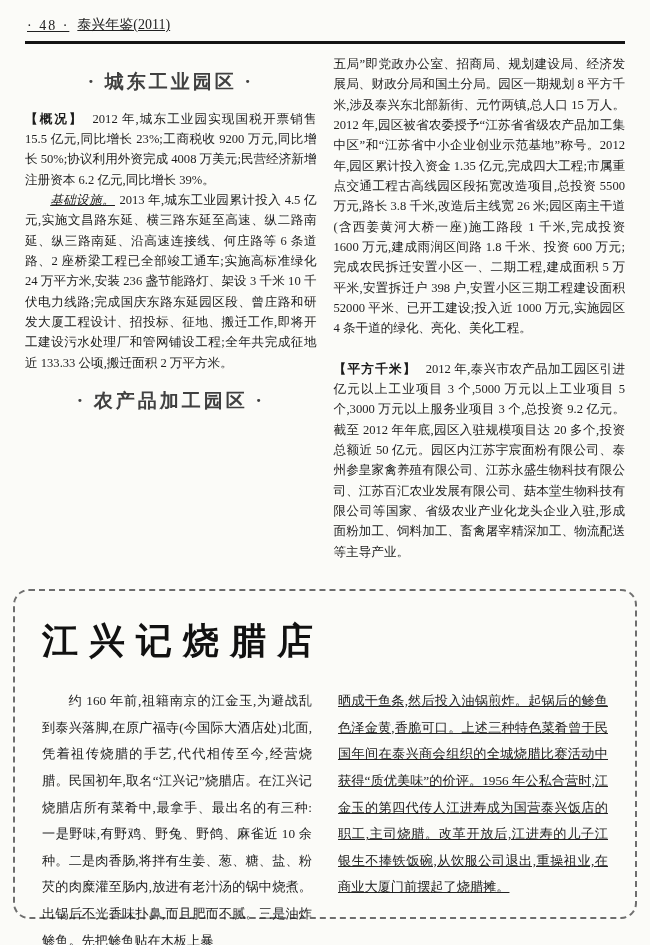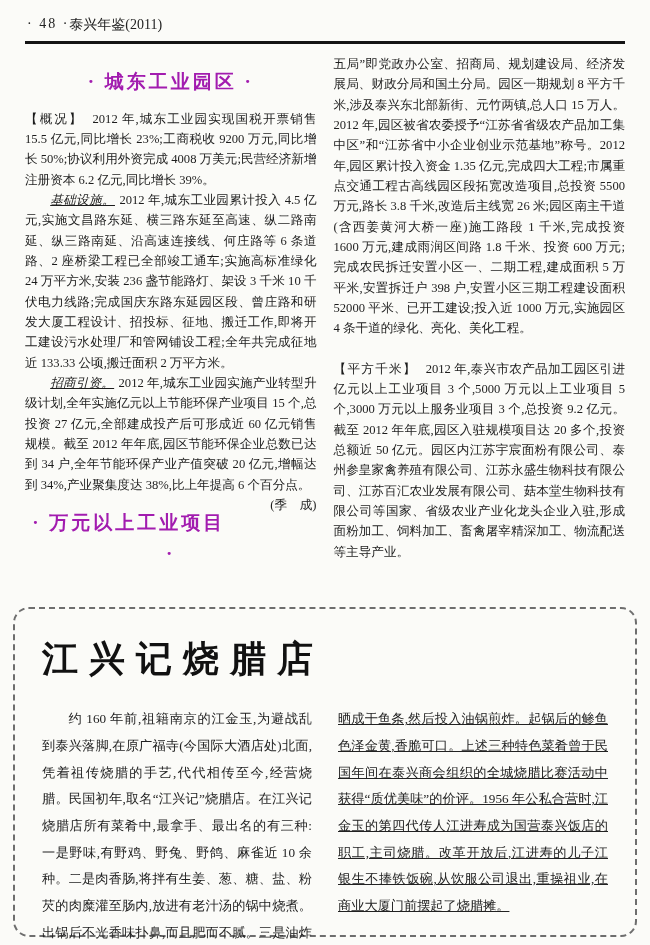--- a/index.html
+++ b/index.html
@@ -5,33 +5,33 @@
   html,body{margin:0;padding:0;}
   body{
     width:650px;height:945px;
     background:#fbfbf8;
     color:#1c1c1c;
     font-family:"Liberation Serif","DejaVu Serif",serif;
     overflow:hidden;
   }
   .page{box-sizing:border-box;width:650px;height:945px;padding:8px 25px 6px;}
   
-  .runhead{display:flex;align-items:flex-start;font-size:14px;padding:8px 2px 7px;color:#222;}
+  .runhead{display:flex;align-items:flex-end;gap:8px;font-size:14px;padding:8px 2px 7px;color:#222;text-decoration:underline;}
   .runhead .pageno{letter-spacing:2px;}
   .head-rule{border:0;border-top:3px solid #141414;margin:0 0 10px;}
   
   .columns{display:flex;gap:17px;}
   .col{width:292px;font-size:12.6px;line-height:1.615;text-align:justify;}
   .section-title{
     text-align:center;font-size:19px;font-weight:600;letter-spacing:3px;
-    margin:13px 0 11px;color:#a21caf;
+    margin:13px 0 11px;color:#404040;
   }
   .para{margin:0;text-indent:2em;}
   .para.flush{text-indent:0;}
-  .label{font-weight:normal;margin-right:.7em;letter-spacing:1px;}
+  .label{font-weight:bold;margin-right:.7em;letter-spacing:1px;}
   .lead{font-style:italic;margin-right:.35em;text-decoration:underline;}
   .byline{float:right;margin-left:1em;}
   .para.spaced{margin-top:20px;}
   
   .ad-box{
     box-sizing:border-box;
     margin:27px -12px 0;
     height:330px;
     border:2px dashed #6e6e6e;
     border-radius:16px;
@@ -59,25 +59,24 @@
   </div>
   <hr class="head-rule">
 
   <div class="columns">
 
     <div class="col">
       <h2 class="section-title">· 城东工业园区 ·</h2>
 
       <p class="para flush"><span class="label">【概况】</span><span>2012 年,城东工业园实现国税开票销售 15.5 亿元,同比增长 23%;工商税收 9200 万元,同比增长 50%;协议利用外资完成 4008 万美元;民营经济新增注册资本 6.2 亿元,同比增长 39%。</span></p>
 
-      <p class="para"><span class="lead">基础设施。</span><span>2012 年,城东工业园累计投入 4.5 亿元,实施文昌路东延、横三路东延至高速、纵二路南延、纵三路南延、沿高速连接线、何庄路等 6 条道路、2 座桥梁工程已全部竣工通车;实施高标准绿化 24 万平方米,安装 236 盏节能路灯、架设 3 千米 10 千伏电力线路;完成国庆东路东延园区段、曾庄路和研发大厦工程设计、招投标、征地、搬迁工作,即将开工建设污水处理厂和管网铺设工程;全年共完成征地近 133.33 公顷,搬迁面积 2 万平方米。</span></p>
+      <p class="para"><span class="lead">基础设施。</span><span>2013 年,城东工业园累计投入 4.5 亿元,实施文昌路东延、横三路东延至高速、纵二路南延、纵三路南延、沿高速连接线、何庄路等 6 条道路、2 座桥梁工程已全部竣工通车;实施高标准绿化 24 万平方米,安装 236 盏节能路灯、架设 3 千米 10 千伏电力线路;完成国庆东路东延园区段、曾庄路和研发大厦工程设计、招投标、征地、搬迁工作,即将开工建设污水处理厂和管网铺设工程;全年共完成征地近 133.33 公顷,搬迁面积 2 万平方米。</span></p>
 
-      <p class="para"><span class="lead">招商引资。</span><span>2012 年,城东工业园实施产业转型升级计划,全年实施亿元以上节能环保产业项目 15 个,总投资 27 亿元,全部建成投产后可形成近 60 亿元销售规模。截至 2012 年年底,园区节能环保企业总数已达到 34 户,全年节能环保产业产值突破 20 亿元,增幅达到 34%,产业聚集度达 38%,比上年提高 6 个百分点。</span><span class="byline">(季　成)</span></p>
 
-      <h2 class="section-title">· 万元以上工业项目 ·</h2>
+      <h2 class="section-title">· 农产品加工园区 ·</h2>
 
     </div>
 
     <div class="col">
       <p class="para flush"><span>五局”即党政办公室、招商局、规划建设局、经济发展局、财政分局和国土分局。园区一期规划 8 平方千米,涉及泰兴东北部新街、元竹两镇,总人口 15 万人。2012 年,园区被省农委授予“江苏省省级农产品加工集中区”和“江苏省中小企业创业示范基地”称号。2012 年,园区累计投入资金 1.35 亿元,完成四大工程;市属重点交通工程古高线园区段拓宽改造项目,总投资 5500 万元,路长 3.8 千米,改造后主线宽 26 米;园区南主干道(含西姜黄河大桥一座)施工路段 1 千米,完成投资 1600 万元,建成雨润区间路 1.8 千米、投资 600 万元;完成农民拆迁安置小区一、二期工程,建成面积 5 万平米,安置拆迁户 398 户,安置小区三期工程建设面积 52000 平米、已开工建设;投入近 1000 万元,实施园区 4 条干道的绿化、亮化、美化工程。</span></p>
 
       <p class="para flush spaced"><span class="label">【平方千米】</span><span>2012 年,泰兴市农产品加工园区引进亿元以上工业项目 3 个,5000 万元以上工业项目 5 个,3000 万元以上服务业项目 3 个,总投资 9.2 亿元。截至 2012 年年底,园区入驻规模项目达 20 多个,投资总额近 50 亿元。园区内江苏宇宸面粉有限公司、泰州参皇家禽养殖有限公司、江苏永盛生物科技有限公司、江苏百汇农业发展有限公司、菇本堂生物科技有限公司等国家、省级农业产业化龙头企业入驻,形成面粉加工、饲料加工、畜禽屠宰精深加工、物流配送等主导产业。</span></p>
     </div>
 
   </div>

